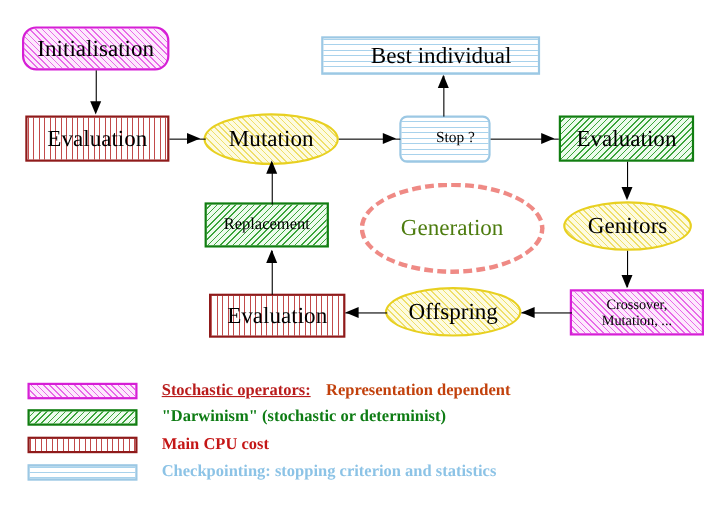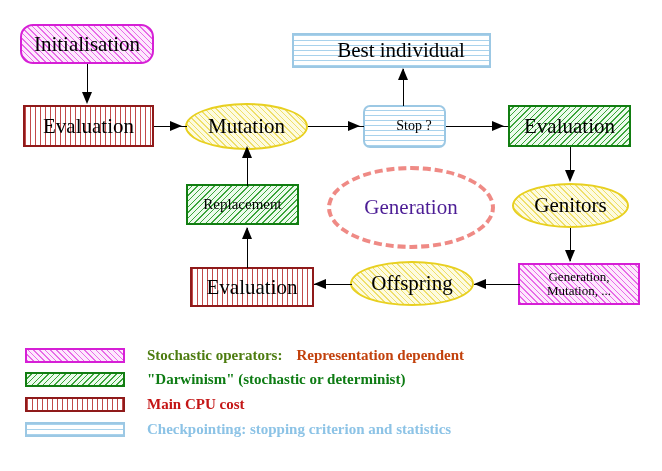--- a/index.html
+++ b/index.html
@@ -79,21 +79,21 @@
   .ellipse { border-radius: 50%; }
 
   .dashed-ellipse {
     position: absolute;
     box-sizing: border-box;
     border: 4px dashed #ef8a85;
     border-radius: 50%;
     display: flex;
     align-items: center;
     justify-content: center;
-    color: #4c1d95;
+    color: #4d7c0f;
     background: transparent;
   }
 
   
   .hline, .vline {
     position: absolute;
     background: #000000;
   }
   .hline { height: 1px; }
   .vline { width: 1px; }
@@ -172,21 +172,21 @@
 
   <div class="node pat-green" style="left:508px; top:105px; width:123px; height:42px; font-size:21px;">
     <span>Evaluation</span>
   </div>
 
   <div class="node pat-yellow ellipse" style="left:512px; top:183px; width:117px; height:45px; font-size:21px;">
     <span>Genitors</span>
   </div>
 
   <div class="node pat-magenta" style="left:518px; top:263px; width:122px; height:42px; font-size:13px; flex-direction:column; justify-content:center;">
-    <span>Generation,</span>
+    <span>Crossover,</span>
     <span>Mutation, ...</span>
   </div>
 
   <div class="node pat-yellow ellipse" style="left:350px; top:261px; width:124px; height:45px; font-size:21px;">
     <span>Offspring</span>
   </div>
 
   <div class="node pat-red" style="left:190px; top:267px; width:124px; height:40px; font-size:21px;">
     <span>Evaluation</span>
   </div>
@@ -227,21 +227,21 @@
   <div class="arrow arrow-left" style="left:314px; top:279px;"></div>
 
   <div class="vline" style="left:247px; top:228px; height:40px;"></div>
   <div class="arrow arrow-up" style="left:242px; top:227px;"></div>
 
   <div class="vline" style="left:247px; top:148px; height:38px;"></div>
   <div class="arrow arrow-up" style="left:242px; top:146px;"></div>
 
   <div class="legend-row" style="left:25px; top:347px;">
     <div class="legend-swatch pat-magenta"></div>
-    <span class="legend-text" style="color:#4d7c0f;">Stochastic operators:</span>
+    <span class="legend-text" style="color:#b91c1c;text-decoration:underline;">Stochastic operators:</span>
     <span class="legend-text legend-extra" style="color:#c2410c;">Representation dependent</span>
   </div>
 
   <div class="legend-row" style="left:25px; top:371px;">
     <div class="legend-swatch pat-green"></div>
     <span class="legend-text" style="color:#0e7c14;">"Darwinism" (stochastic or determinist)</span>
   </div>
 
   <div class="legend-row" style="left:25px; top:396px;">
     <div class="legend-swatch pat-red"></div>

